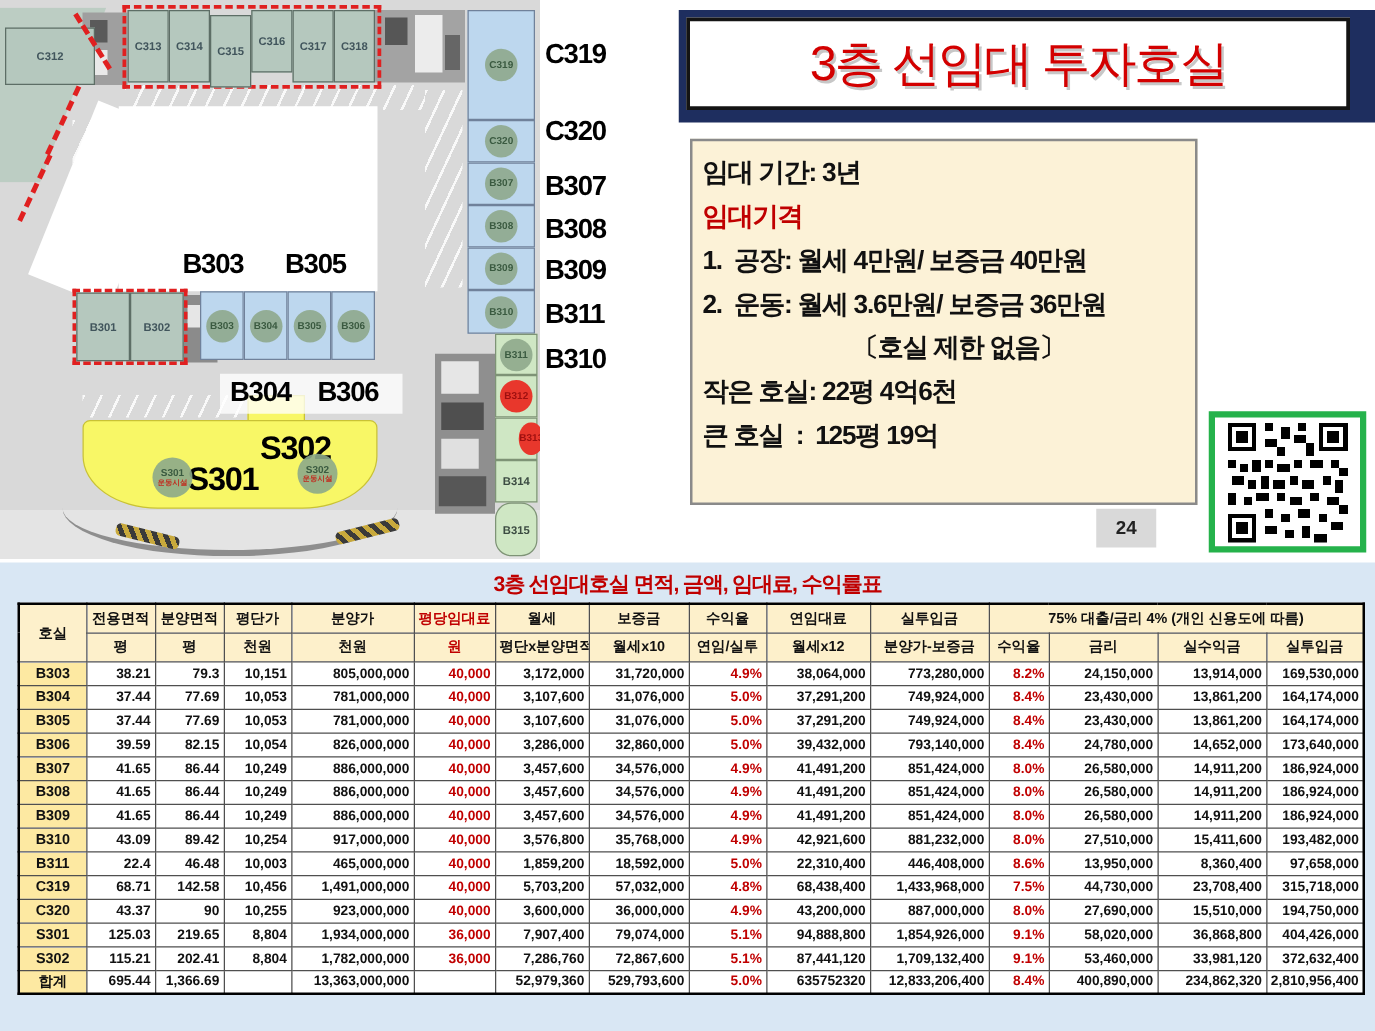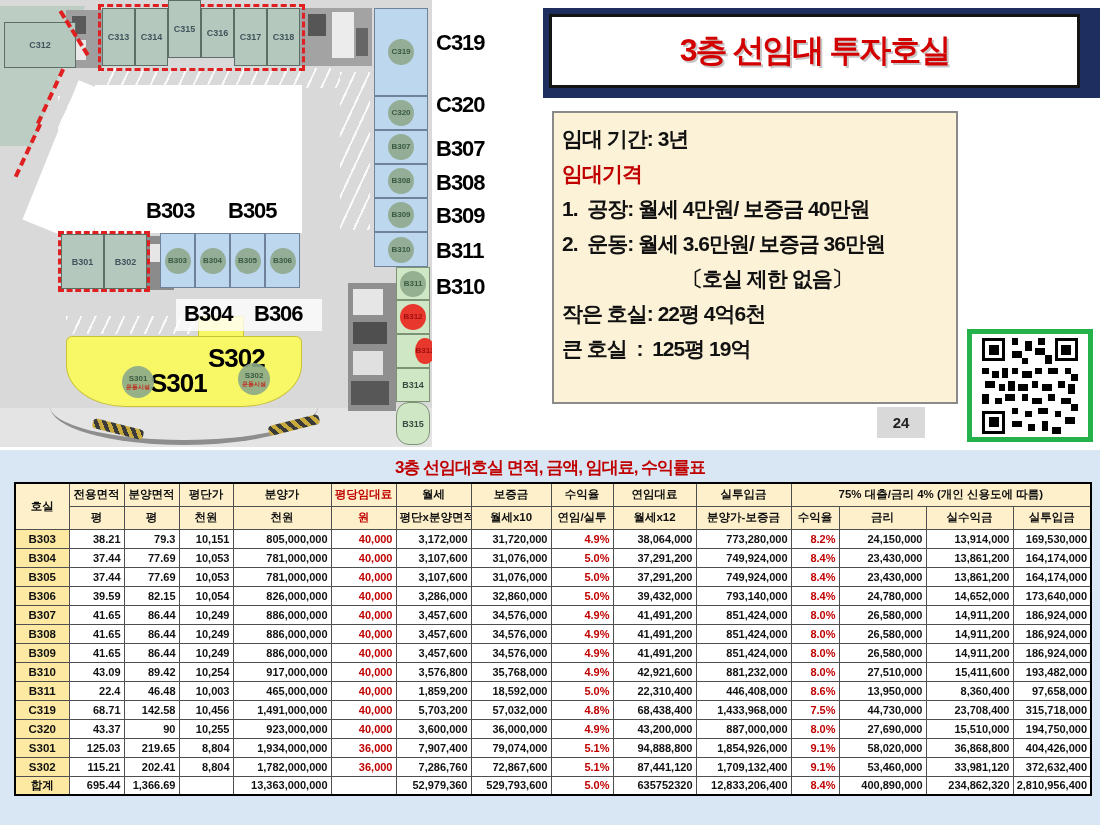--- a/index.html
+++ b/index.html
@@ -38,21 +38,21 @@
   .scirc .sub{font-size:6px;font-weight:700;color:#c22a1e;line-height:1;margin-top:1px;}
   .curb{position:absolute;left:50px;top:368px;width:268px;height:72px;border-bottom:5px solid #8e8e8e;
         border-radius:50%;}
   .curbhatch{position:absolute;height:10px;background:repeating-linear-gradient(55deg,#c8a93c 0 4px,#3a3a3a 4px 8px);
              border-radius:4px;}
 
   
   .title-frame{position:absolute;left:543px;top:8px;width:557px;height:90px;background:#1e2e5f;}
   .title-box{position:absolute;left:6px;top:6px;right:20px;bottom:10px;background:#fff;border:3px solid #141414;
              display:flex;align-items:center;justify-content:center;}
-  .title-text{font-size:32px;font-weight:700;color:#d30000;letter-spacing:-2px;
+  .title-text{font-size:39px;font-weight:400;color:#d30000;letter-spacing:-2px;
               text-shadow:2px 2px 0 rgba(130,130,130,.45);white-space:pre;}
 
   
   .info-box{position:absolute;left:552px;top:111px;width:406px;height:293px;background:#fcf2d7;
             border:2px solid #8a8a8a;box-sizing:border-box;padding:8px 0 0 8px;}
   .iline{font-size:21px;font-weight:800;color:#111;line-height:35px;white-space:pre;letter-spacing:-1px;}
   .iline .red, .iline.red{color:#c00000;}
   .iline.indent{text-indent:120px;}
 
   .page-num{position:absolute;left:877px;top:407px;width:48px;height:31px;background:#d9d9d9;
@@ -127,21 +127,21 @@
 
       <div class="bigl" style="left:146px;top:198px;">B303</div>
       <div class="bigl" style="left:228px;top:198px;">B305</div>
       <div class="midband"></div>
       <div class="bigl" style="left:184px;top:301px;">B304</div>
       <div class="bigl" style="left:254px;top:301px;">B306</div>
       <div class="bigl" style="left:208px;top:343px;font-size:26px;">S302</div>
       <div class="bigl" style="left:150px;top:368px;font-size:26px;">S301</div>
     <div class="cell" style="left:102px;top:8px;width:33px;height:58px;">C313</div>
         <div class="cell" style="left:135px;top:8px;width:33px;height:58px;">C314</div>
-        <div class="cell" style="left:168px;top:0;width:33px;height:58px;">C315</div>
+        <div class="cell" style="left:168px;top:12px;width:33px;height:58px;">C315</div>
         <div class="cell" style="left:201px;top:8px;width:33px;height:50px;">C316</div>
         <div class="cell" style="left:234px;top:8px;width:33px;height:58px;">C317</div>
         <div class="cell" style="left:267px;top:8px;width:33px;height:58px;">C318</div>
         <div class="cell blue" style="left:374px;top:8px;width:54px;height:88px;">
           <div class="circ g" style="width:26px;height:26px;">C319</div>
         </div>
         <div class="cell blue" style="left:374px;top:96px;width:54px;height:34px;">
           <div class="circ g" style="width:26px;height:26px;">C320</div>
         </div>
         <div class="cell blue" style="left:374px;top:130px;width:54px;height:34px;">

